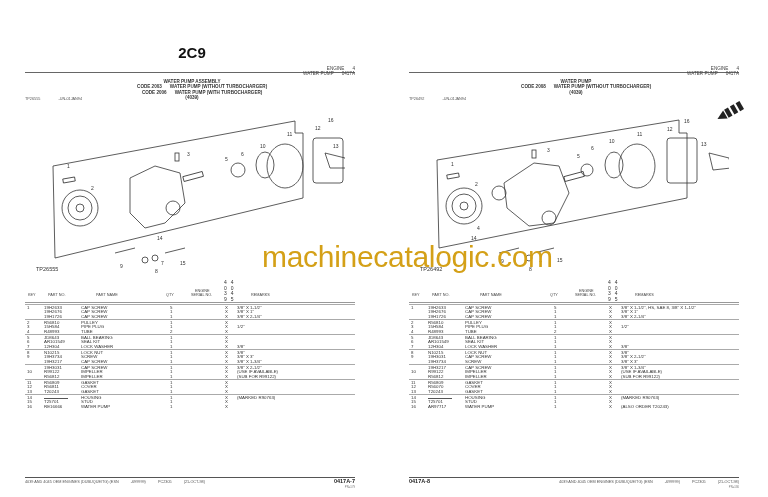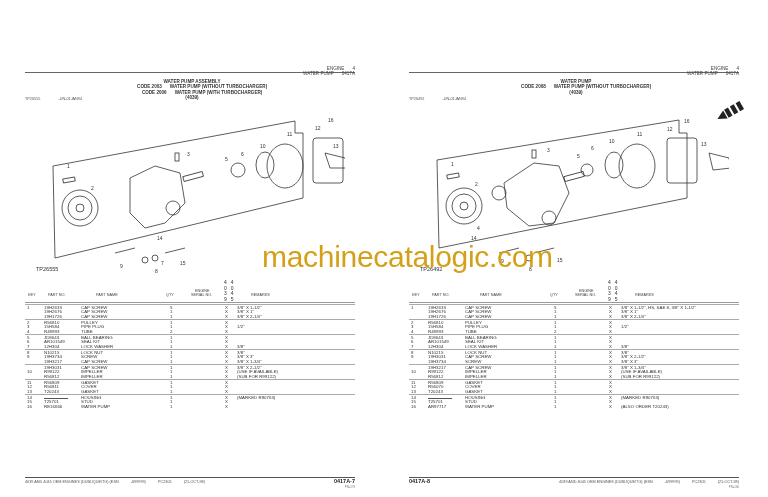--- a/index.html
+++ b/index.html
@@ -39,20 +39,21 @@
   .ftr-text { position: absolute; top: 480px; font-size: 3.8px; color: #555; display: flex; gap: 12px; }
   .ftr-page { position: absolute; top: 478px; font-size: 5.5px; font-weight: bold; color: #222; }
   .ftr-sub { position: absolute; top: 485px; font-size: 2.8px; color: #777; }
   .watermark { position: absolute; top: 240px; left: 262px; font-size: 30px; font-weight: normal; color: #d4a017; letter-spacing: -0.3px; z-index: 10; }
   .arrow-ind { position: absolute; top: 104px; left: 715px; font-size: 12px; color: #222; transform: rotate(-30deg); }
 </style>
 </head>
 <body>
 
 <div class="page left">
+  <div class="sheet-id">2C9</div>
   <div class="hdr-rule"></div>
   <div class="hdr-right">
     <div class="l1">
         <span>ENGINE</span>
         <span>4</span>
       </div>
     <div class="l1">
         <span>WATER PUMP</span>
         <span>0417A</span>
       </div>

